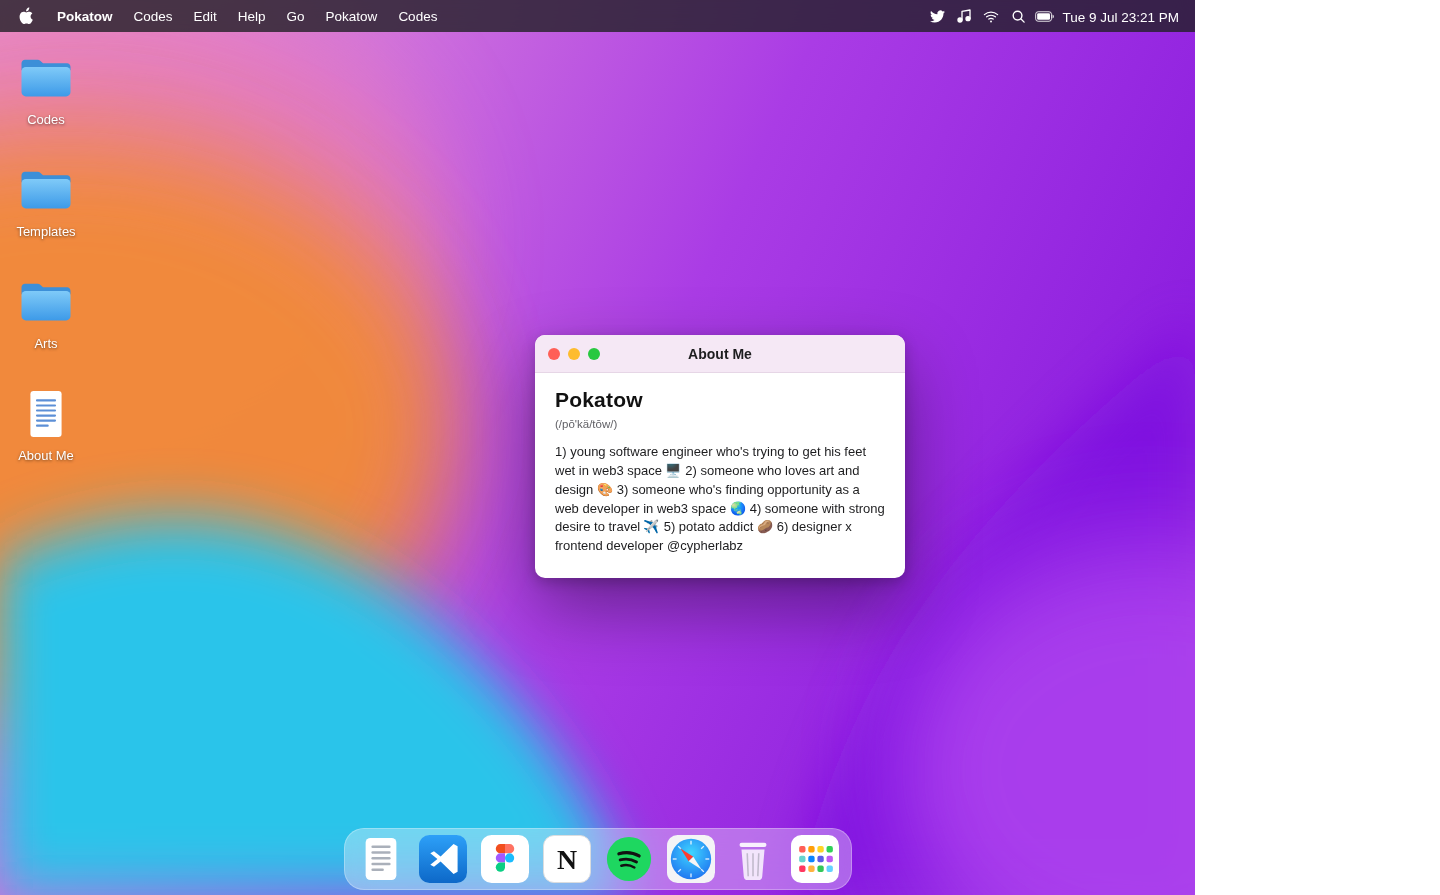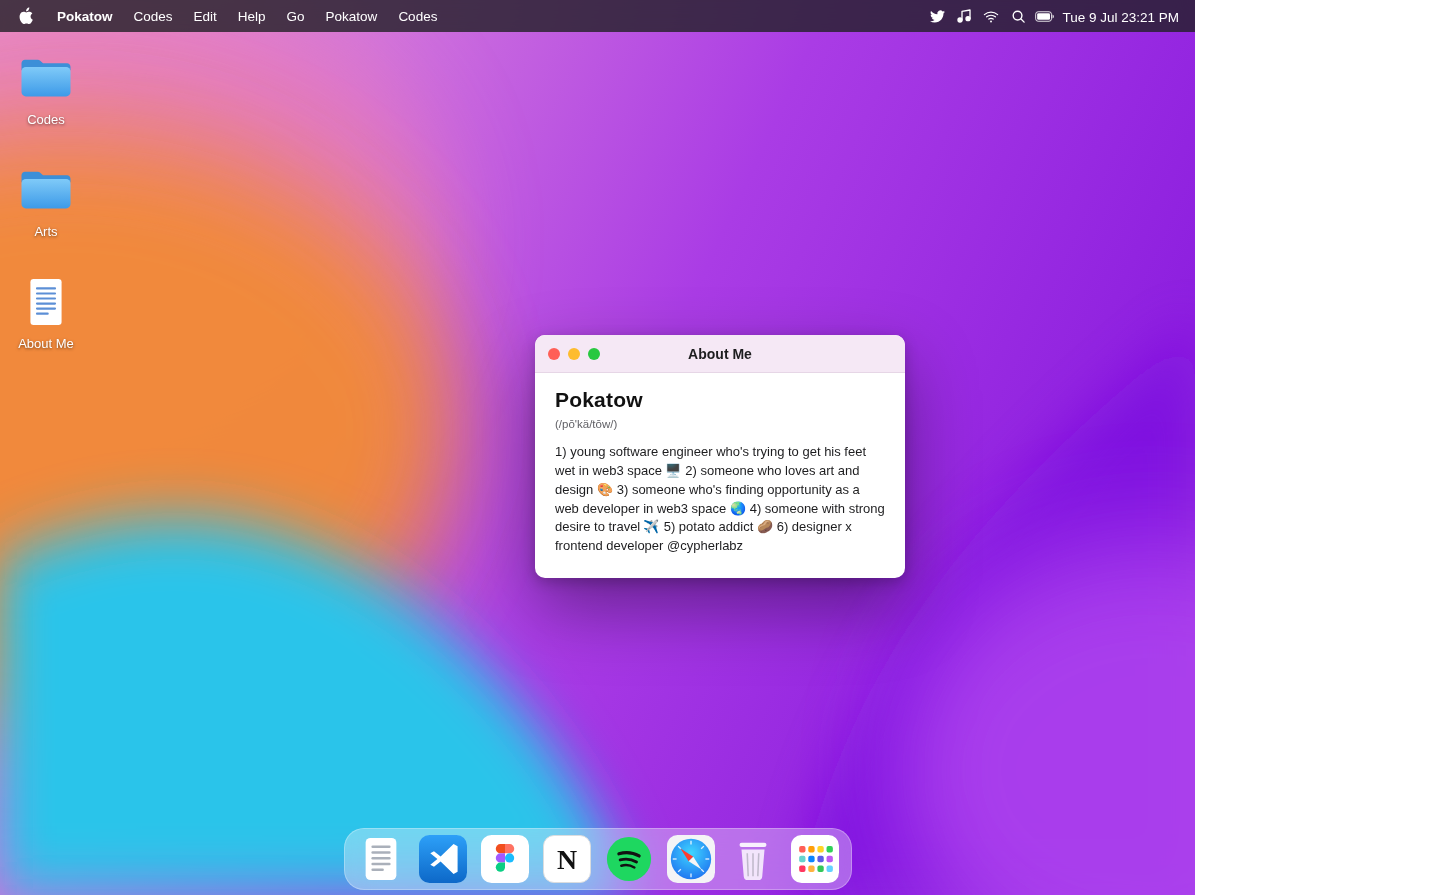--- a/index.html
+++ b/index.html
@@ -162,20 +162,29 @@
       </span>
       <span class="desk-label">Codes</span>
     </div>
     <div class="desk-item">
       <span class="icon-box">
         <svg viewBox="0 0 64 52" width="56" height="46">
           <path d="M4 9 C4 6.8 5.8 5 8 5 h14.5 c1.1 0 2.1 .4 2.9 1.2 L28.6 9 H56 c2.2 0 4 1.8 4 4 v4 H4 Z" fill="#3c8fd8"></path>
           <rect x="4" y="13.5" width="56" height="33.5" rx="5" fill="url(#foldgrad)"></rect>
         </svg>
       </span>
+      <span class="desk-label">Templates</span>
+    </div>
+    <div class="desk-item">
+      <span class="icon-box">
+        <svg viewBox="0 0 64 52" width="56" height="46">
+          <path d="M4 9 C4 6.8 5.8 5 8 5 h14.5 c1.1 0 2.1 .4 2.9 1.2 L28.6 9 H56 c2.2 0 4 1.8 4 4 v4 H4 Z" fill="#3c8fd8"></path>
+          <rect x="4" y="13.5" width="56" height="33.5" rx="5" fill="url(#foldgrad)"></rect>
+        </svg>
+      </span>
       <span class="desk-label">Arts</span>
     </div>
     <div class="desk-item">
       <span class="icon-box">
         <svg viewBox="0 0 48 56" width="44" height="52">
           <rect x="7" y="3" width="34" height="50" rx="3.5" fill="#fff"></rect>
           <g fill="#5c8fd6">
             <rect x="13" y="12" width="22" height="2.4" rx="1.2"></rect>
             <rect x="13" y="17.5" width="22" height="2.4" rx="1.2"></rect>
             <rect x="13" y="23" width="22" height="2.4" rx="1.2"></rect>

